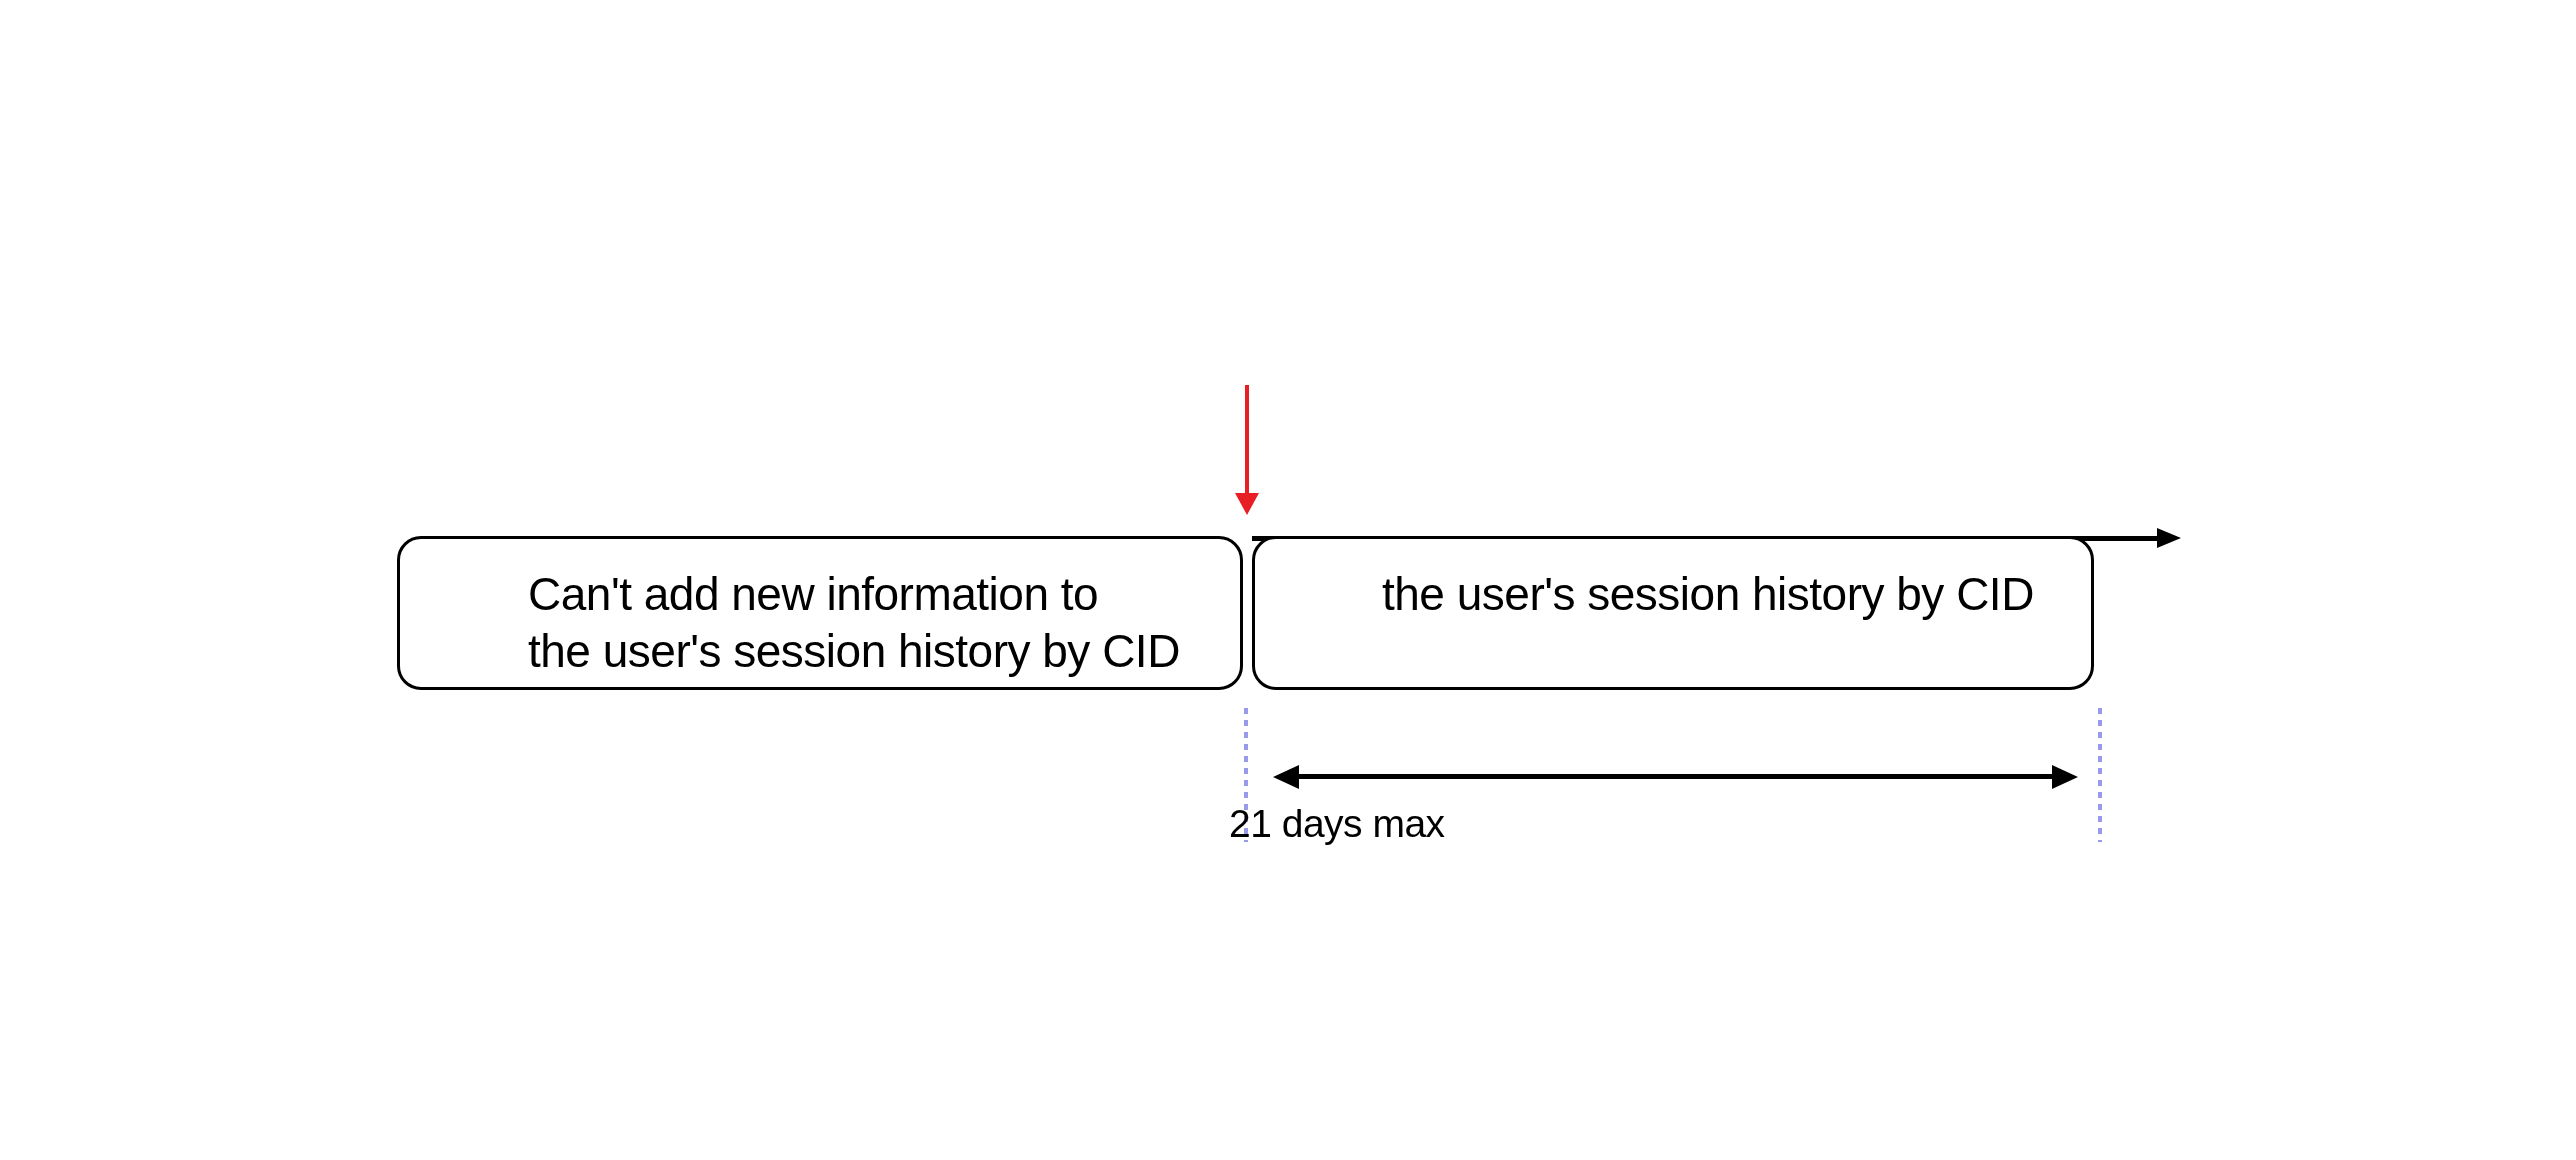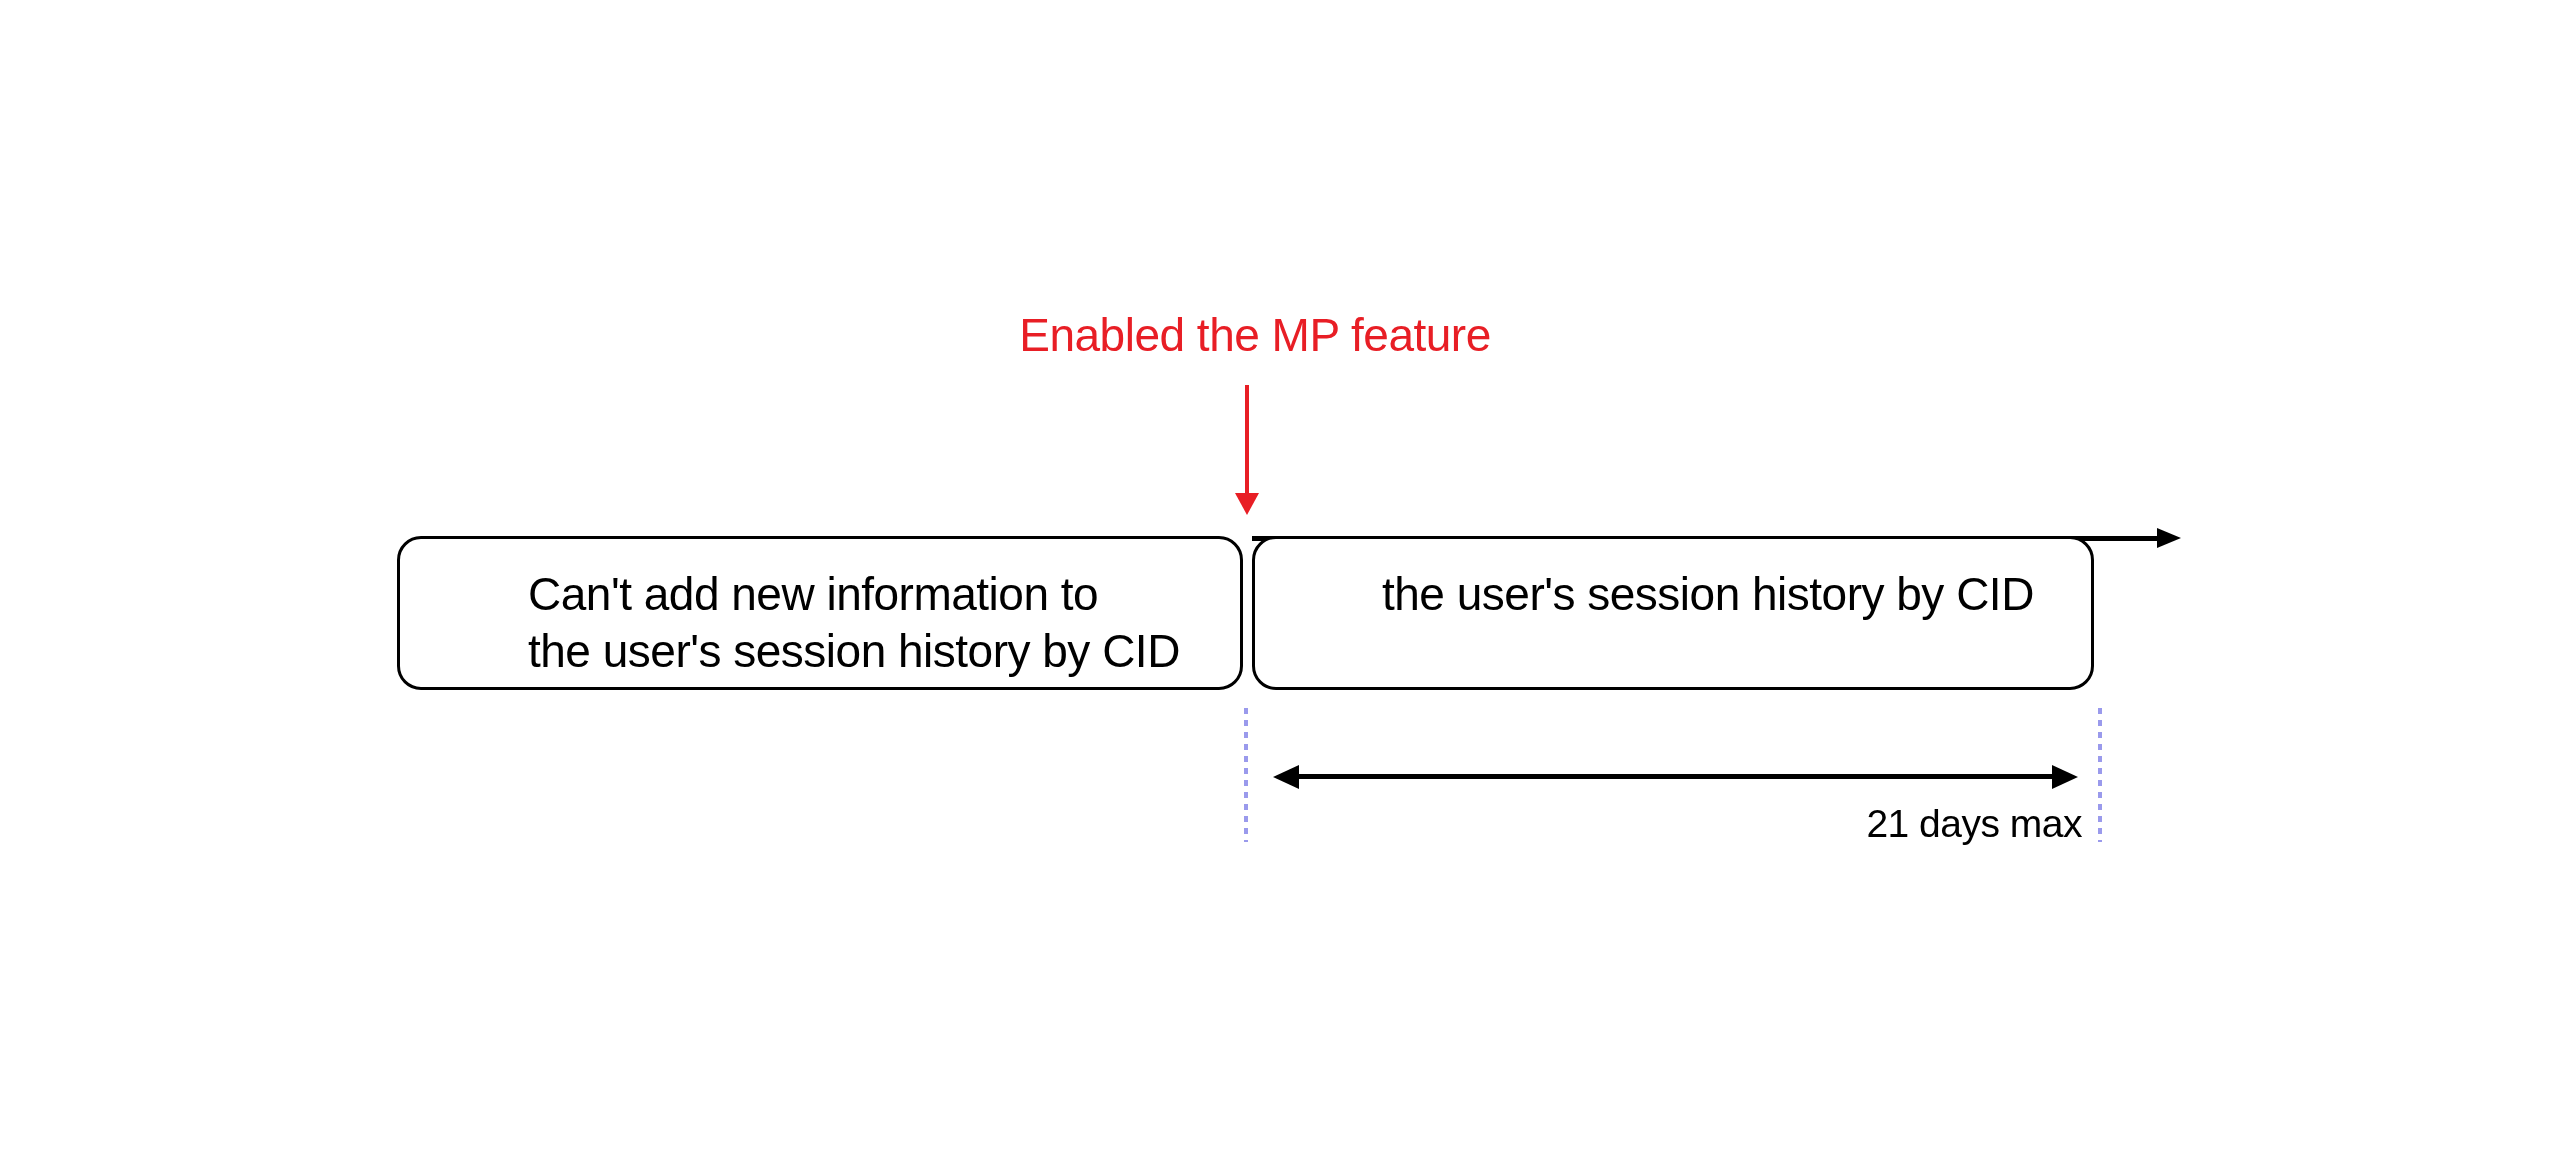--- a/index.html
+++ b/index.html
@@ -100,32 +100,31 @@
   }
   .duration-head-right {
     left: 2052px; top: 765px;
     width: 0; height: 0;
     border-top: 12px solid transparent;
     border-bottom: 12px solid transparent;
     border-left: 26px solid var(--line-black, #000);
   }
   .duration-label {
     left: 1229px; top: 802px; width: 853px;
-    text-align: right;
+    text-align: left;
     font-size: 39px;
     letter-spacing: -0.5px;
     white-space: nowrap;
   }
 </style>
 </head>
 <body>
 
 <div id="canvas" style="--accent-red: #e81e25; --dash-blue: #9a9aec; --line-black: #000000; --box-border: #000000; --background: #ffffff;">
 
-  <div class="abs annotation-label">Enabled the MP feature</div>
   <div class="abs annotation-arrow-shaft"></div>
   <div class="abs annotation-arrow-head"></div>
 
   <div class="abs axis-line"></div>
   <div class="abs axis-arrowhead"></div>
 
   <div id="box-left" class="abs phase-box">
     <span class="line">Can't add new information to</span>
     <span class="line">the user's session history by CID</span>
   </div>

